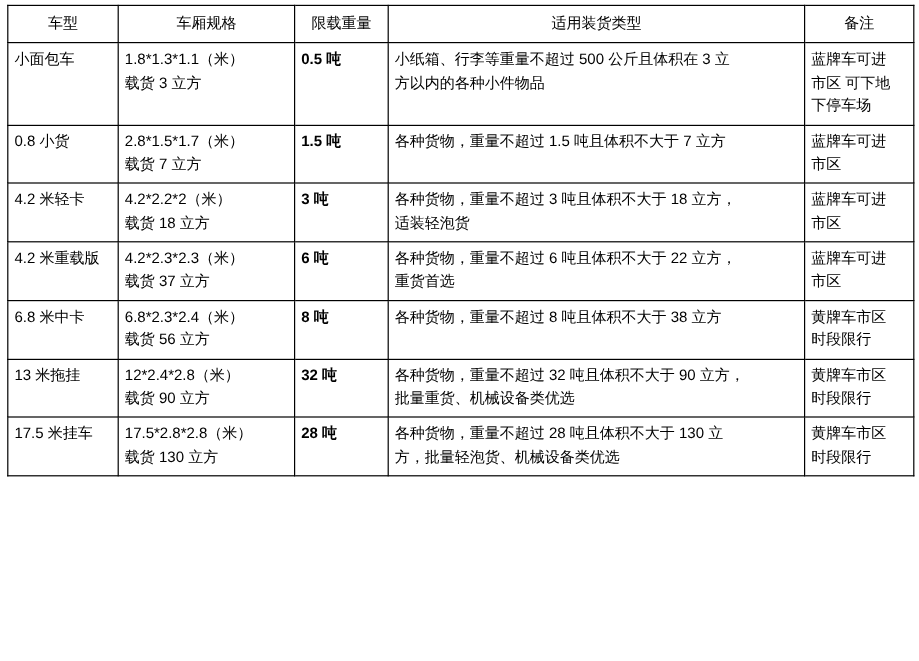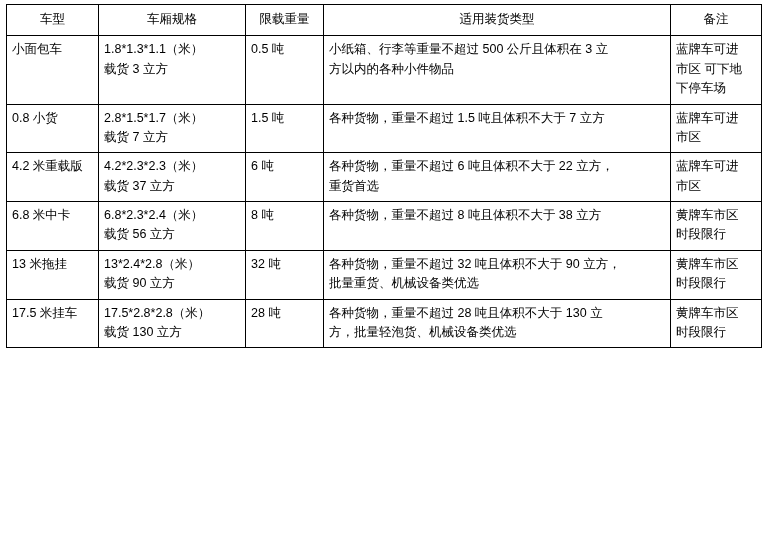--- a/index.html
+++ b/index.html
@@ -46,21 +46,21 @@
   col.c-cargo   { width: 347px; }
   col.c-remark  { width: 91px; }
 
   td.cell-type,
   td.cell-spec,
   td.cell-weight,
   td.cell-cargo,
   td.cell-remark {
     text-align: left;
   }
-  td.cell-weight { padding-left: 6px; }
+  td.cell-weight { padding-left: 6px; font-weight: bold; }
   td.cell-cargo  { padding-left: 8px; margin-top: 16px; }
   .line { display: block; }
 </style>
 </head>
 <body>
 
 <div class="sheet">
   <table class="vehicle-table">
     <colgroup>
       <col class="c-type">
@@ -105,20 +105,36 @@
           <td class="cell-weight">1.5 吨</td>
           <td class="cell-cargo">
             <span class="line">各种货物，重量不超过 1.5 吨且体积不大于 7 立方</span>
           </td>
           <td class="cell-remark">
             <span class="line">蓝牌车可进</span>
             <span class="line">市区</span>
           </td>
         </tr>
         <tr>
+          <td class="cell-type">4.2 米轻卡</td>
+          <td class="cell-spec">
+            <span class="line">4.2*2.2*2（米）</span>
+            <span class="line">载货 18 立方</span>
+          </td>
+          <td class="cell-weight">3 吨</td>
+          <td class="cell-cargo">
+            <span class="line">各种货物，重量不超过 3 吨且体积不大于 18 立方，</span>
+            <span class="line">适装轻泡货</span>
+          </td>
+          <td class="cell-remark">
+            <span class="line">蓝牌车可进</span>
+            <span class="line">市区</span>
+          </td>
+        </tr>
+        <tr>
           <td class="cell-type">4.2 米重载版</td>
           <td class="cell-spec">
             <span class="line">4.2*2.3*2.3（米）</span>
             <span class="line">载货 37 立方</span>
           </td>
           <td class="cell-weight">6 吨</td>
           <td class="cell-cargo">
             <span class="line">各种货物，重量不超过 6 吨且体积不大于 22 立方，</span>
             <span class="line">重货首选</span>
           </td>
@@ -138,21 +154,21 @@
             <span class="line">各种货物，重量不超过 8 吨且体积不大于 38 立方</span>
           </td>
           <td class="cell-remark">
             <span class="line">黄牌车市区</span>
             <span class="line">时段限行</span>
           </td>
         </tr>
         <tr>
           <td class="cell-type">13 米拖挂</td>
           <td class="cell-spec">
-            <span class="line">13*2.4*2.8（米）</span>
+            <span class="line">12*2.4*2.8（米）</span>
             <span class="line">载货 90 立方</span>
           </td>
           <td class="cell-weight">32 吨</td>
           <td class="cell-cargo">
             <span class="line">各种货物，重量不超过 32 吨且体积不大于 90 立方，</span>
             <span class="line">批量重货、机械设备类优选</span>
           </td>
           <td class="cell-remark">
             <span class="line">黄牌车市区</span>
             <span class="line">时段限行</span>

